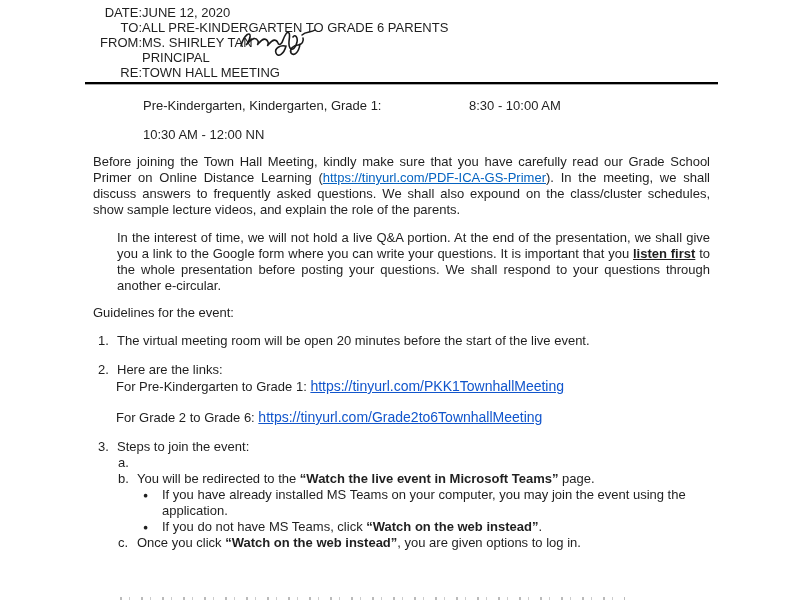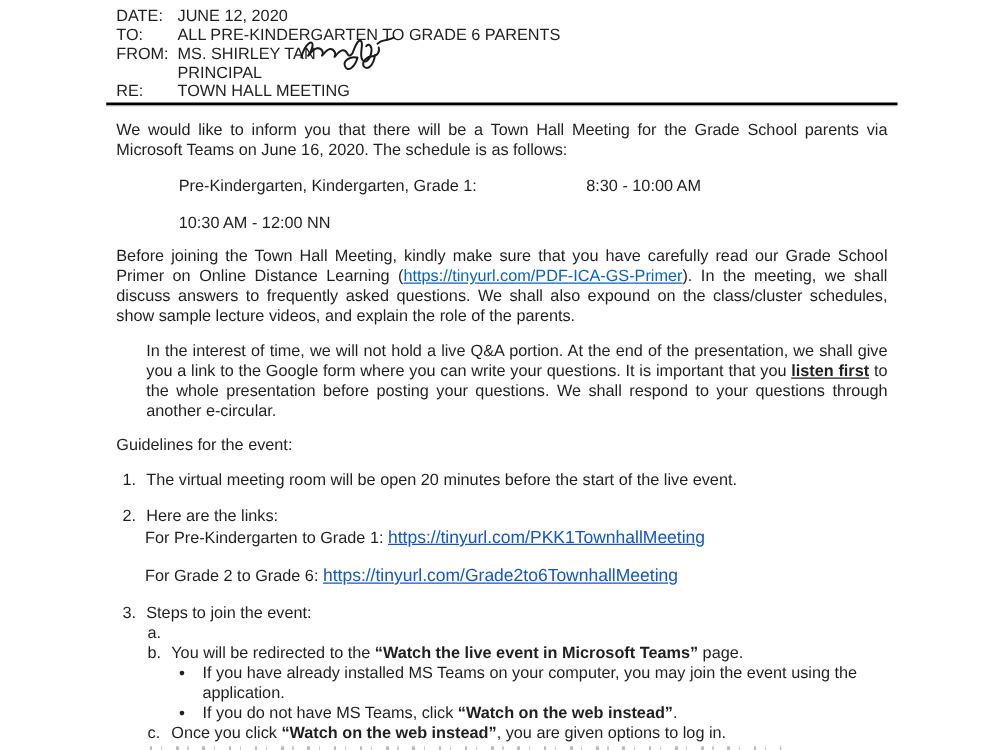--- a/index.html
+++ b/index.html
@@ -6,21 +6,21 @@
   html,body { background:#ffffff; }
   .page {
     position:relative; width:800px; height:600px; overflow:hidden;
     background:#ffffff; color:#1f1f1f;
     font-family:"Liberation Sans","DejaVu Sans",sans-serif;
     font-size:13px; line-height:16px;
     padding:5px 90px 0 93px;
   }
   
   .memo-header { position:relative; }
-  .memo-row { display:flex; line-height:15px; }
+  .memo-row { display:flex; line-height:15px;text-align:right; }
   .memo-label { width:49px; flex:none; }
   .signature { position:absolute; left:145px; top:17px; }
   
   .rule { margin:2px -8px 0 -8px; height:3px; border-top:2.5px solid #000; border-bottom:1px solid #a8a8a8; }
   
   .para { text-align:justify; margin-top:11px; }
   .p3 { margin-top:12px;margin-left:24px; }
   
   .sched-row { display:flex; margin-top:13px; padding-left:50px;gap:41px; }
   .sched-label { width:285px; flex:none; }
@@ -76,23 +76,20 @@
         <path d="M3,24 C6,12 13,9 12,15 C11,21 6,25 10,21 C14,16 18,15 20,19 C21,22 18,24 21,21 C25,16 28,16 30,20 C31,23 28,25 31,22 C35,17 38,17 40,21 C41,24 44,22 45,18 C47,13 49,9 51,11 C53,14 49,22 52,26 C54,29 58,26 59,20 C60,15 57,12 55,15" stroke="#1a1a1a" stroke-width="1.6" stroke-linecap="round"></path>
         <path d="M48,24 C46,32 40,36 38,31 C36,26 43,23 47,24" stroke="#1a1a1a" stroke-width="1.6" stroke-linecap="round"></path>
         <path d="M62,22 C61,30 56,35 53,31 C51,27 56,23 60,23 C64,23 66,19 65,16" stroke="#1a1a1a" stroke-width="1.6" stroke-linecap="round"></path>
         <path d="M64,13 C68,9 73,11 77,8" stroke="#1a1a1a" stroke-width="1.5" stroke-linecap="round"></path>
       </svg>
     </span>
   </div>
 
   <div class="rule"></div>
 
-  <p class="para">
-    <span>We would like to inform you that there will be a Town Hall Meeting for the Grade School parents via Microsoft Teams on June 16, 2020.  The schedule is as follows:</span>
-  </p>
 
   <div class="sched-row">
     <span class="sched-label">Pre-Kindergarten, Kindergarten, Grade 1:</span>
     <span>8:30 - 10:00 AM</span>
   </div>
   <div class="sched-row">
     <span>10:30 AM - 12:00 NN</span>
   </div>
 
   <p class="para">

